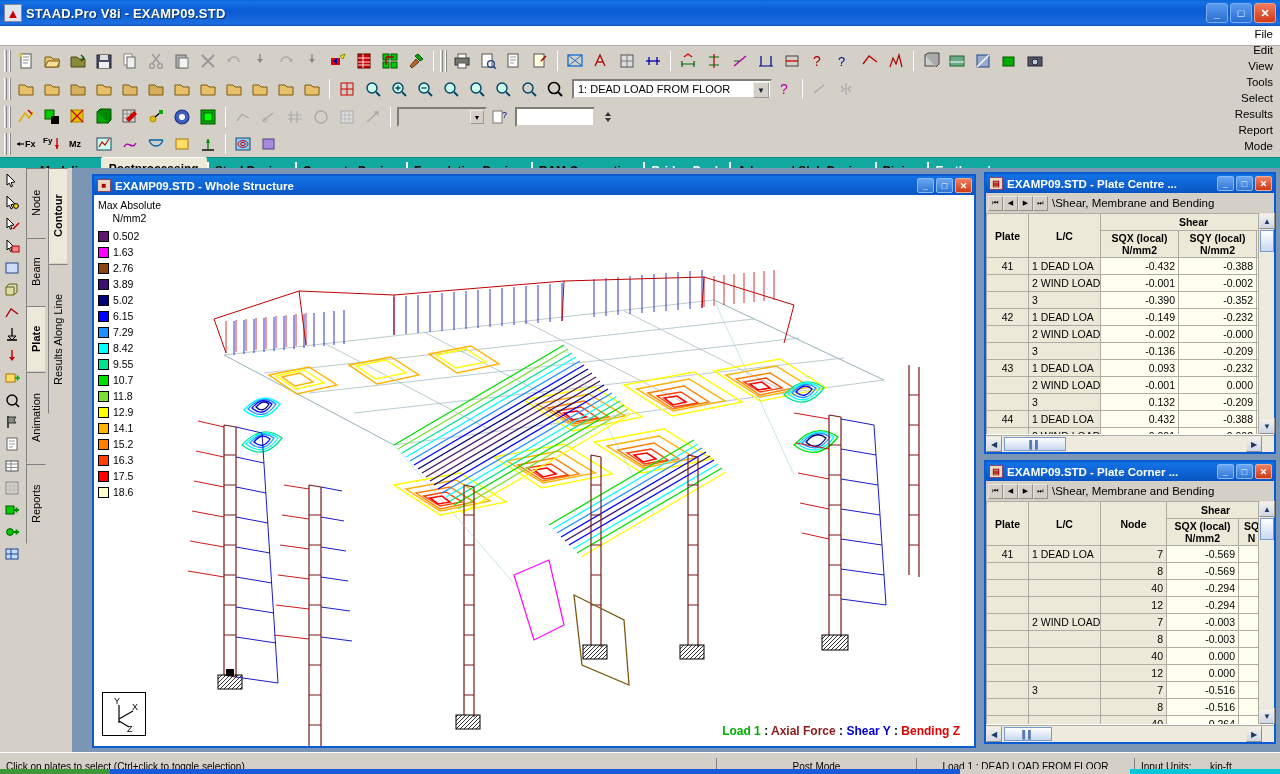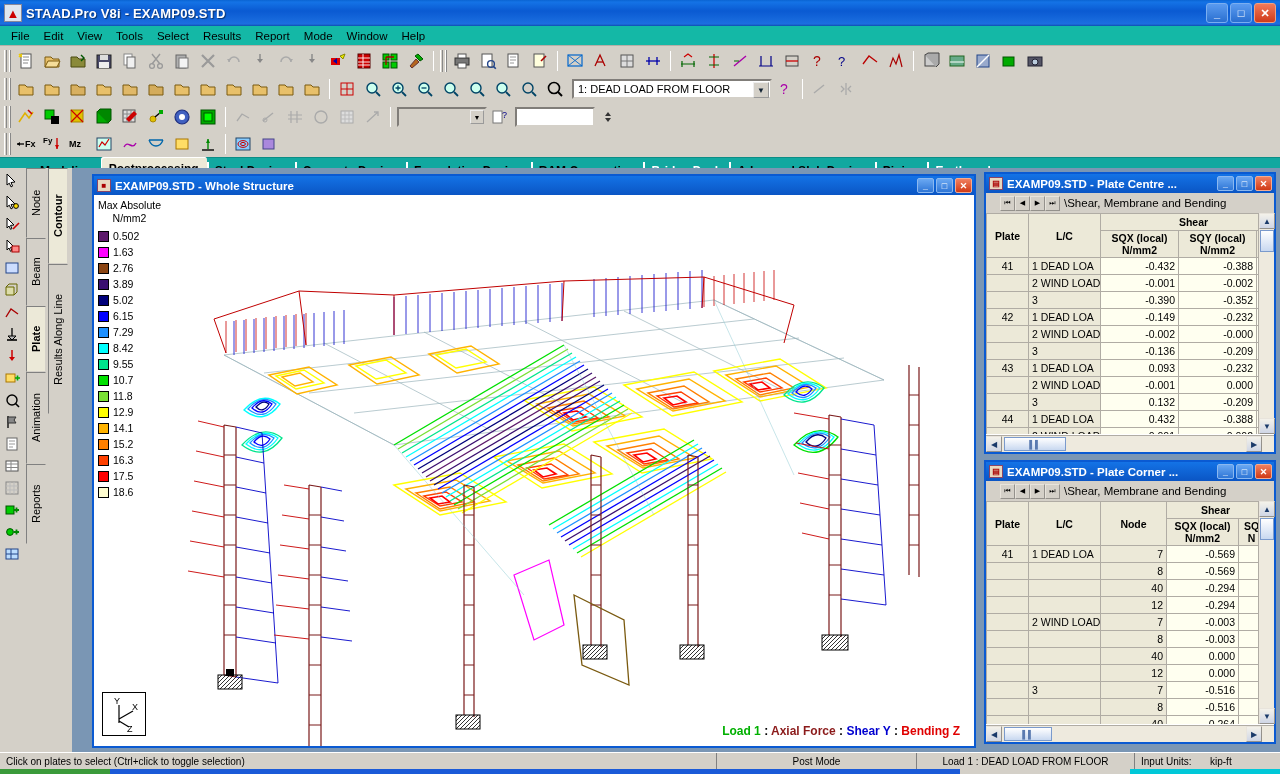--- a/index.html
+++ b/index.html
@@ -25,22 +25,22 @@
   .title-text { font-size:13px; font-weight:bold; letter-spacing:.2px; text-shadow:1px 1px 1px rgba(0,0,0,.5); }
   .tb-btns { margin-left:auto; display:flex; gap:2px; padding-right:2px; }
   .tb-btn {
     width:22px;height:20px;border:1px solid #7aaef0;border-radius:3px;
     background:linear-gradient(180deg,#5a9bf0,#2a6fd0);
     display:flex;align-items:center;justify-content:center;color:#fff;font-size:11px;font-weight:bold;
   }
   .tb-btn.close { background:linear-gradient(180deg,#f07a5a,#d03a1a); border-color:#f0a080; }
 
   
-  .menubar { height:20px; background:#14b8a6; display:flex; align-items:center; padding-left:4px;
-             border-bottom:1px solid #b5b0a8; }
+  .menubar { height:20px; background:#ffffff; display:flex; align-items:flex-end; padding-left:4px;
+             border-bottom:1px solid #b5b0a8;flex-direction:column; }
   .menu-item { padding:2px 7px; font-size:11.5px; color:#000; }
 
   
   .toolbars { background:#d4d0c8; padding-top:1px; }
   .trow { height:28px; display:flex; align-items:center; padding-left:2px; }
   .grip { width:7px; height:22px; margin:0 2px;
           background:linear-gradient(90deg,#fff 0 1px,#d4d0c8 1px 2px,#888 2px 3px,#d4d0c8 3px 5px,#fff 5px 6px,#888 6px 7px); }
   .tbtn { width:24px;height:23px; margin:0 1px; display:flex;align-items:center;justify-content:center;
           position:relative; }
   .tbtn svg { display:block; }
@@ -113,21 +113,21 @@
   .axis-triad { position:absolute; left:8px; bottom:10px; width:44px;height:44px;
                 border:1px solid #000; background:#fff; }
   .view-caption { position:absolute; right:14px; bottom:8px; font-size:12px; font-weight:bold;margin-left:12px; }
   .view-caption .g { color:#00b000; } .view-caption .dr { color:#8b1a1a; }
   .view-caption .b { color:#0000d0; } .view-caption .r { color:#e00000; }
 
   
   #tbl-centre { left:984px; top:4px; width:292px; height:282px; }
   #tbl-corner { left:984px; top:292px; width:292px; height:284px; }
   .mdi .tabstrip { position:absolute; left:0; top:19px; right:0; height:20px; background:#d4d0c8;
-                   display:flex; align-items:center; padding-left:14px; }
+                   display:flex; align-items:center; padding-left:2px; }
   .navbtns { display:flex; }
   .navbtn { width:15px;height:15px;border:1px outset #e8e4dc;background:#d4d0c8;
             display:flex;align-items:center;justify-content:center;font-size:7px;color:#000; }
   .tabname { font-size:11.5px; margin-left:4px; white-space:nowrap; overflow:hidden; }
   .tabname::before { content:"\\"; }
   .grid { position:absolute; left:0; top:39px; right:0; bottom:18px; background:#fffff0; overflow:hidden; }
   table.g { border-collapse:collapse; table-layout:fixed; font-size:10.5px; }
   table.g th, table.g td { border:1px solid #b0aca4; padding:1px 3px; height:17px; white-space:nowrap; }
   table.g th { background:#ece9d8; font-weight:bold; text-align:center; }
   table.g td.num { text-align:right; background:#fffff0; }
@@ -141,21 +141,21 @@
          display:flex;align-items:center;justify-content:center;font-size:8px;color:#1a3a6a; }
   .sbthumb { width:14px;height:22px;margin:1px;border:1px solid #7a9acc;
              background:linear-gradient(180deg,#ffffff,#c8d8f0); }
   .hsb { position:absolute; left:0; right:0; bottom:0; height:17px; background:#eeeade;
          border-top:1px solid #b0aca4; display:flex; align-items:center; }
   .hthumb { height:14px; border:1px solid #7a9acc; background:linear-gradient(180deg,#ffffff,#c8d8f0);
             display:flex;align-items:center;justify-content:center;color:#5a7ab0;font-size:8px; }
 
   
   .statusbar { position:absolute; left:0; right:0; bottom:0; height:22px; background:#d4d0c8;
-               border-top:1px solid #fff; display:flex; align-items:flex-start; font-size:10px; }
+               border-top:1px solid #fff; display:flex; align-items:flex-end; font-size:10px; }
   .sb-cell { height:16px; display:flex; align-items:center; padding:0 6px; border-left:1px solid #808080; }
   .sb-cell:first-child { border-left:none; }
   .sb-strip { position:absolute; left:0; right:0; bottom:0; height:5px; display:flex; }
 </style>
 </head>
 <body>
 
 <div class="app">
 
   <div class="titlebar">

